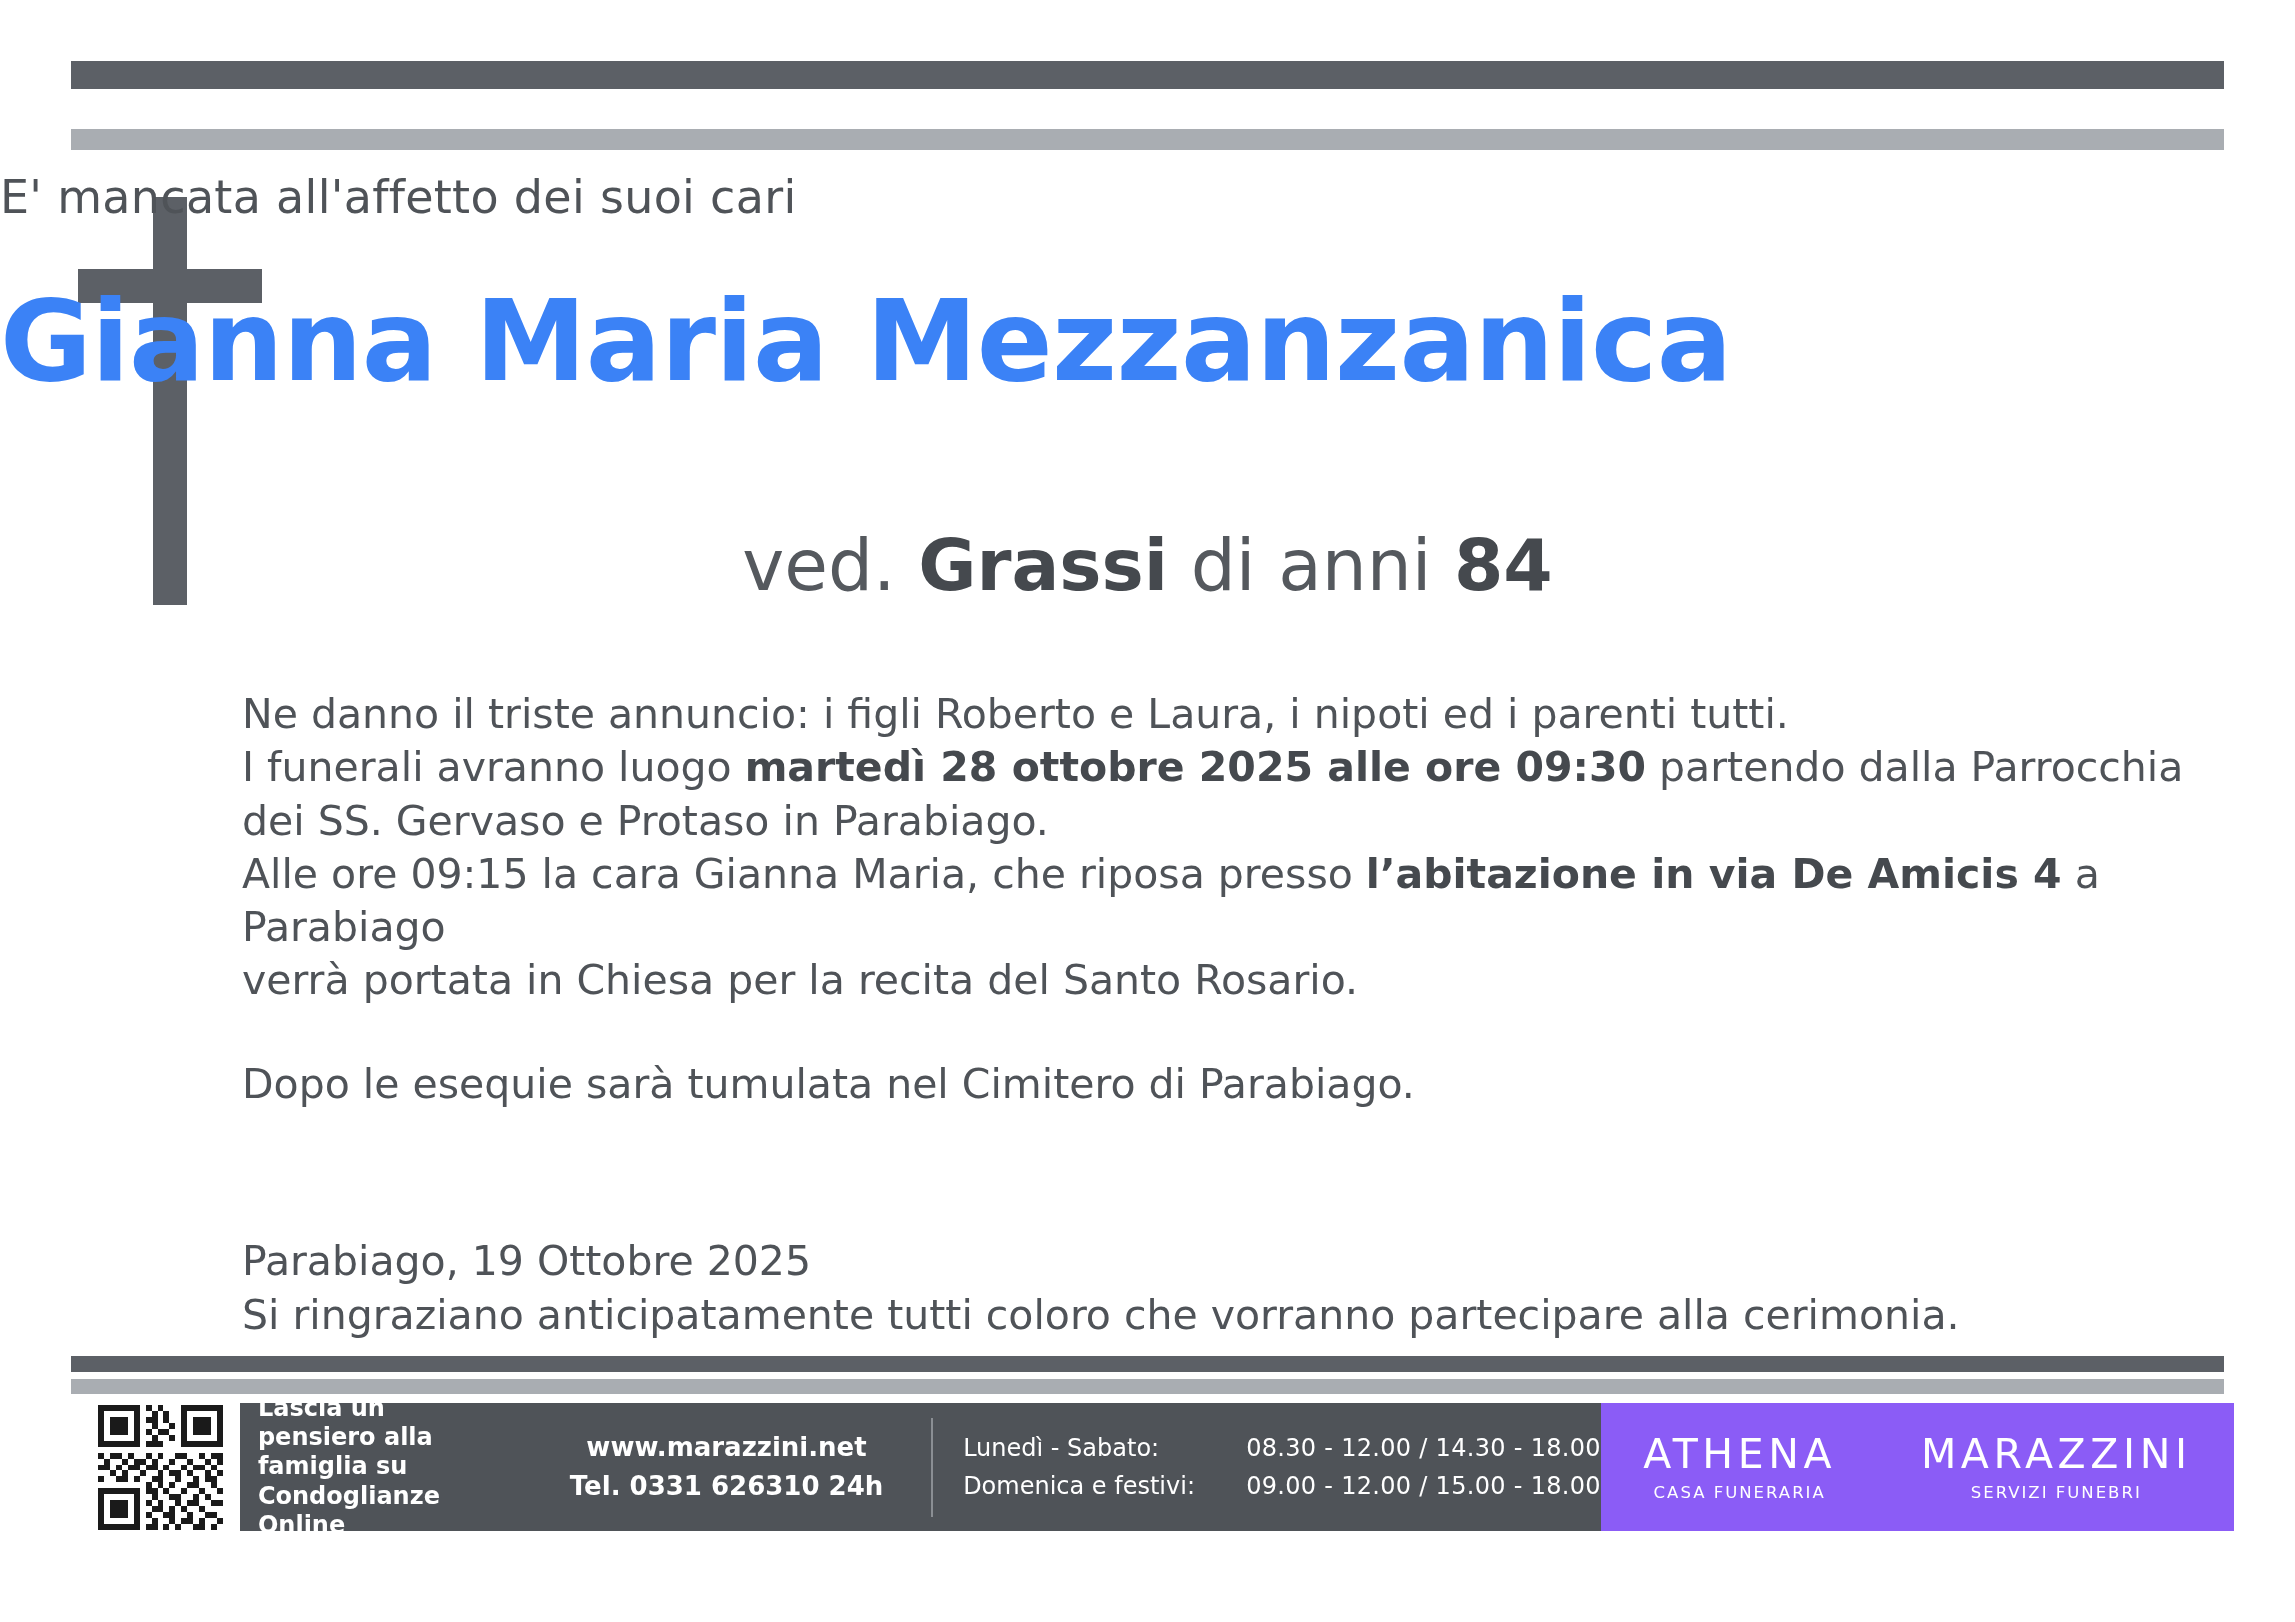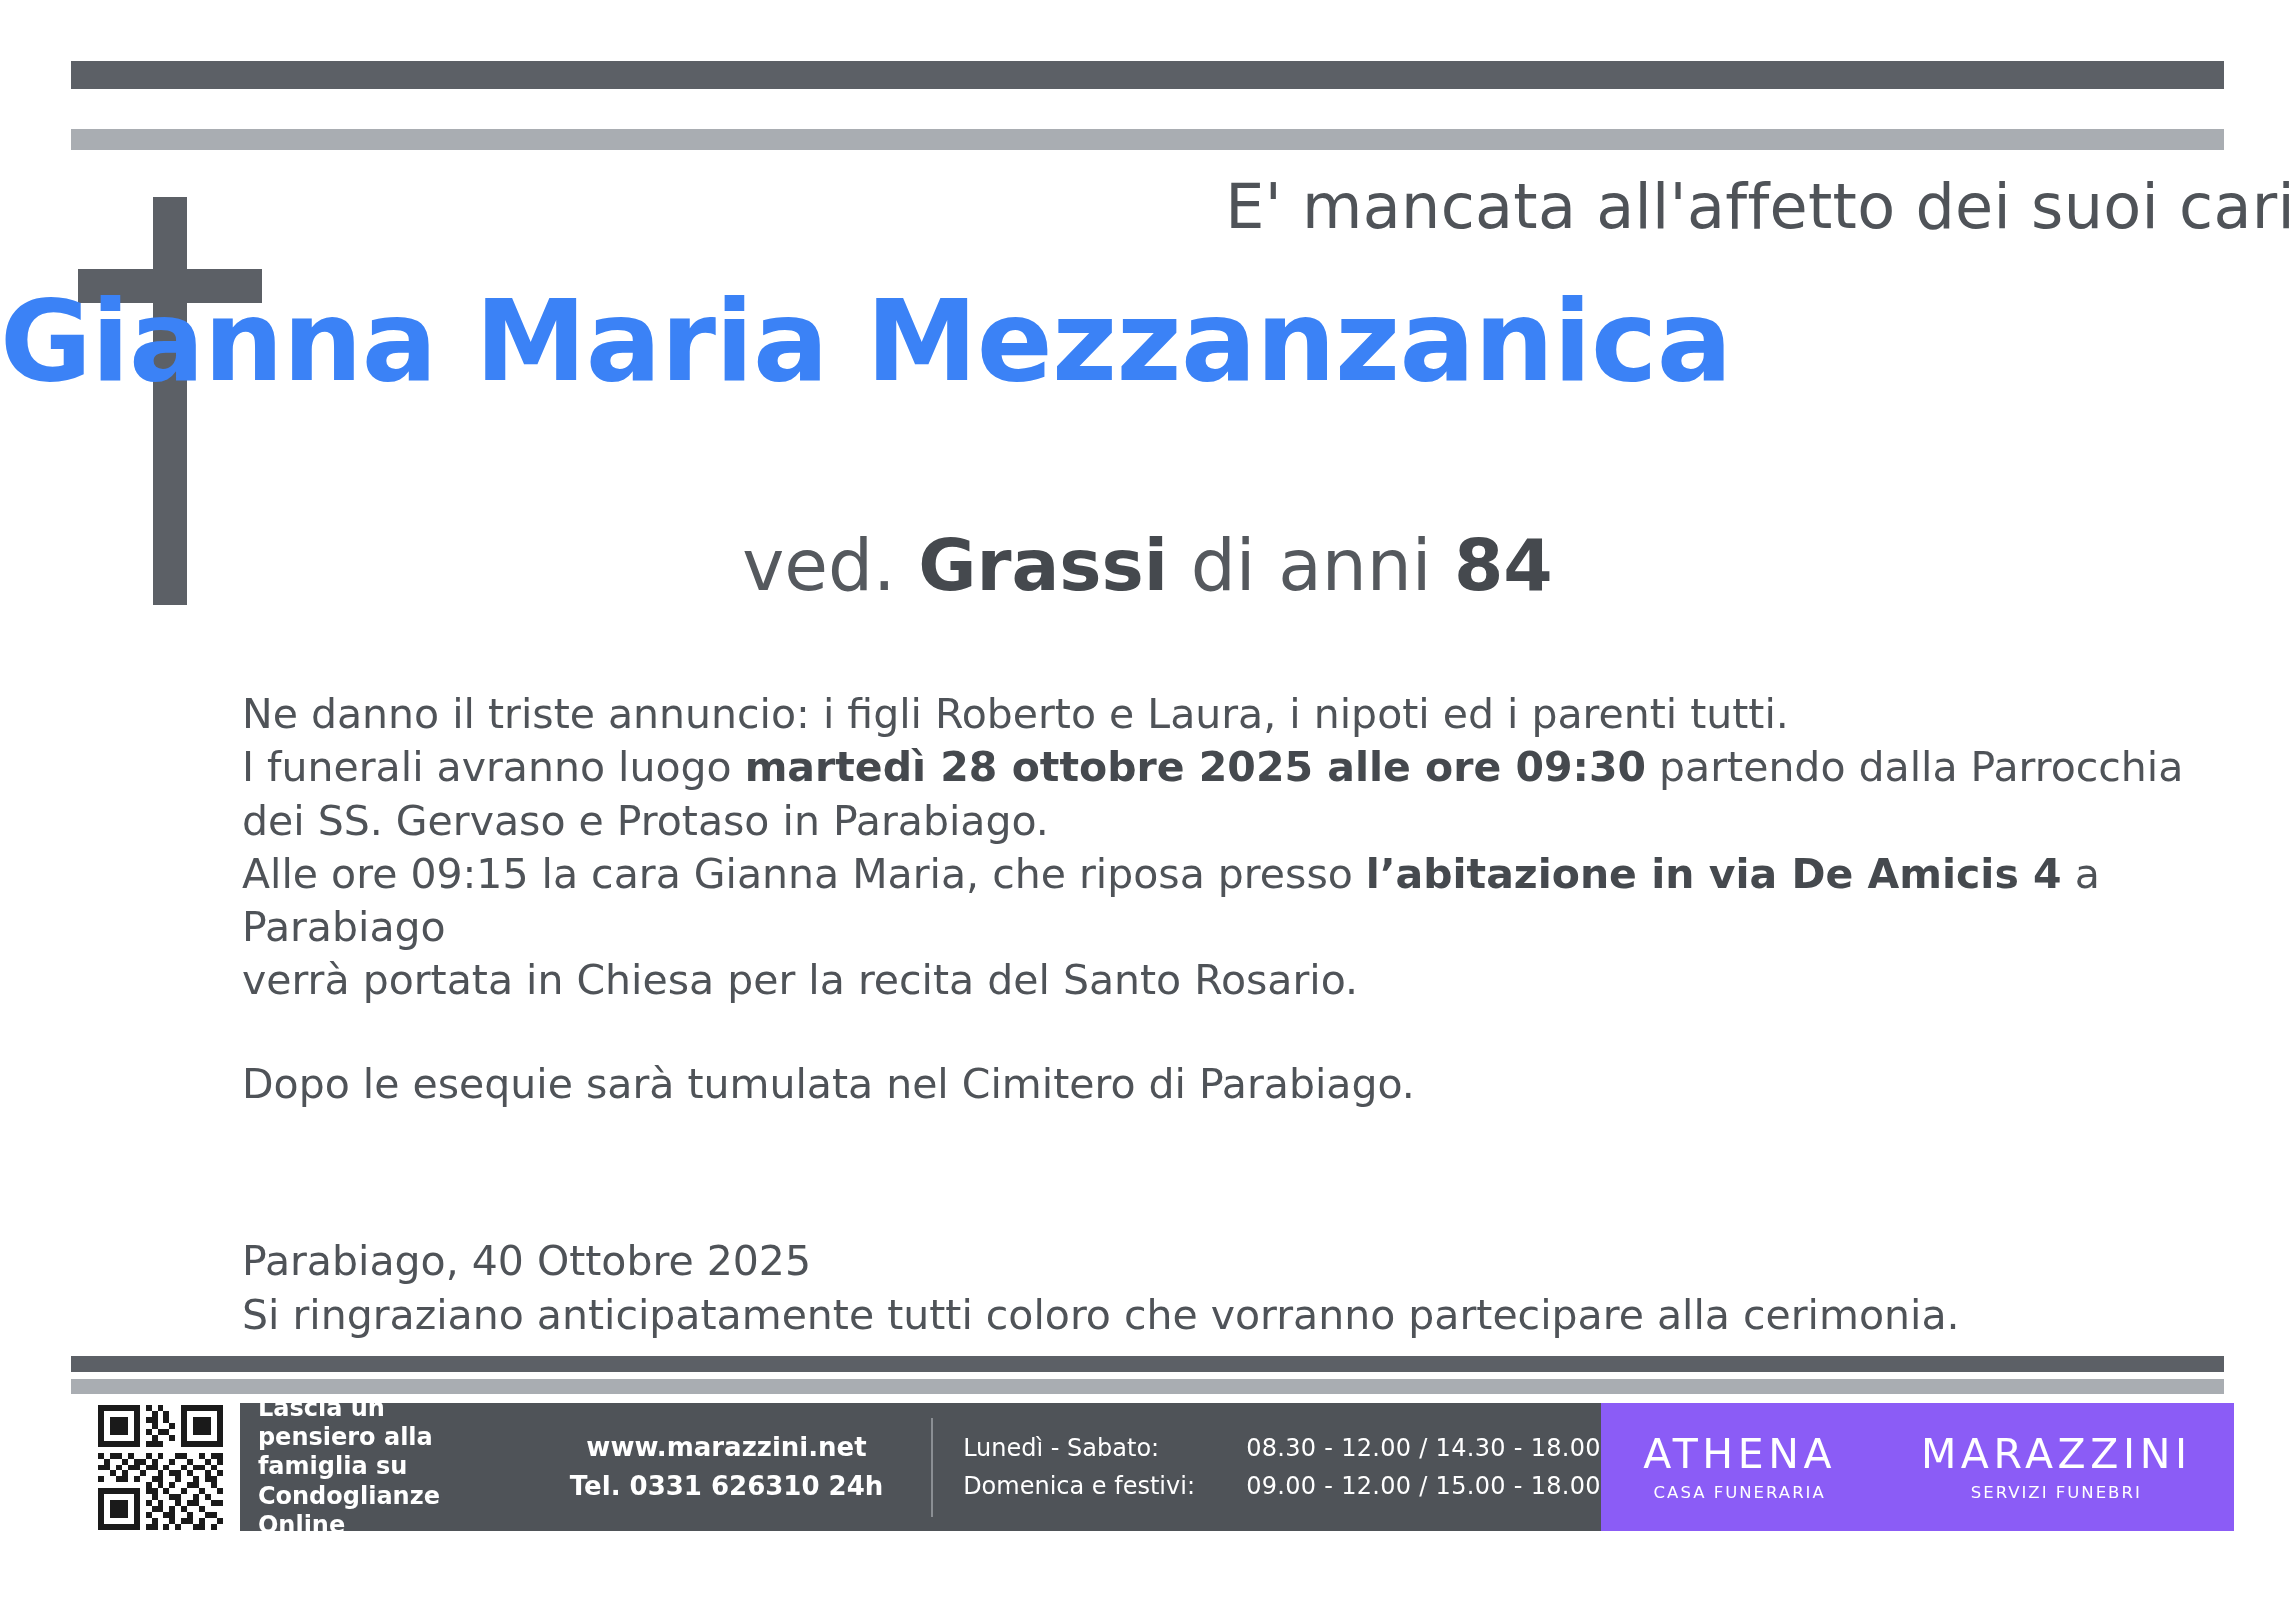--- a/index.html
+++ b/index.html
@@ -60,22 +60,22 @@
     height: 34px;
     background: #5c6066;
   }
 
   
   .intro {
     position: absolute;
     left: 0;
     top: 170px;
     width: 100%;
-    text-align: right;
-    font-size: 62px;
+    text-align: left;
+    font-size: 46px;
     color: #4f5358;
     letter-spacing: 0.3px;
   }
   .name {
     position: absolute;
     left: 0;
     top: 276px;
     width: 100%;
     font-size: 112px;
     font-weight: bold;
@@ -266,21 +266,21 @@
     <p>Ne danno il triste annuncio: i figli Roberto e Laura, i nipoti ed i parenti tutti.</p>
     <p><span>I funerali avranno luogo </span><b>martedì 28 ottobre 2025 alle ore 09:30</b><span> partendo dalla Parrocchia</span></p>
     <p>dei SS. Gervaso e Protaso in Parabiago.</p>
     <p><span>Alle ore 09:15 la cara Gianna Maria, che riposa presso </span><b>l’abitazione in via De Amicis 4</b><span> a Parabiago</span></p>
     <p>verrà portata in Chiesa per la recita del Santo Rosario.</p>
     <div class="gap-line"></div>
     <p>Dopo le esequie sarà tumulata nel Cimitero di Parabiago.</p>
   </div>
 
   <div class="closing">
-    <p>Parabiago, 40 Ottobre 2025</p>
+    <p>Parabiago, 19 Ottobre 2025</p>
     <p>Si ringraziano anticipatamente tutti coloro che vorranno partecipare alla cerimonia.</p>
   </div>
 
   <div class="rule-bottom-dark"></div>
   <div class="rule-bottom-light"></div>
 
   <div class="footer">
 
     <div class="footer-qr">
       <svg class="qr" viewBox="0 0 21 21" shape-rendering="crispEdges">

